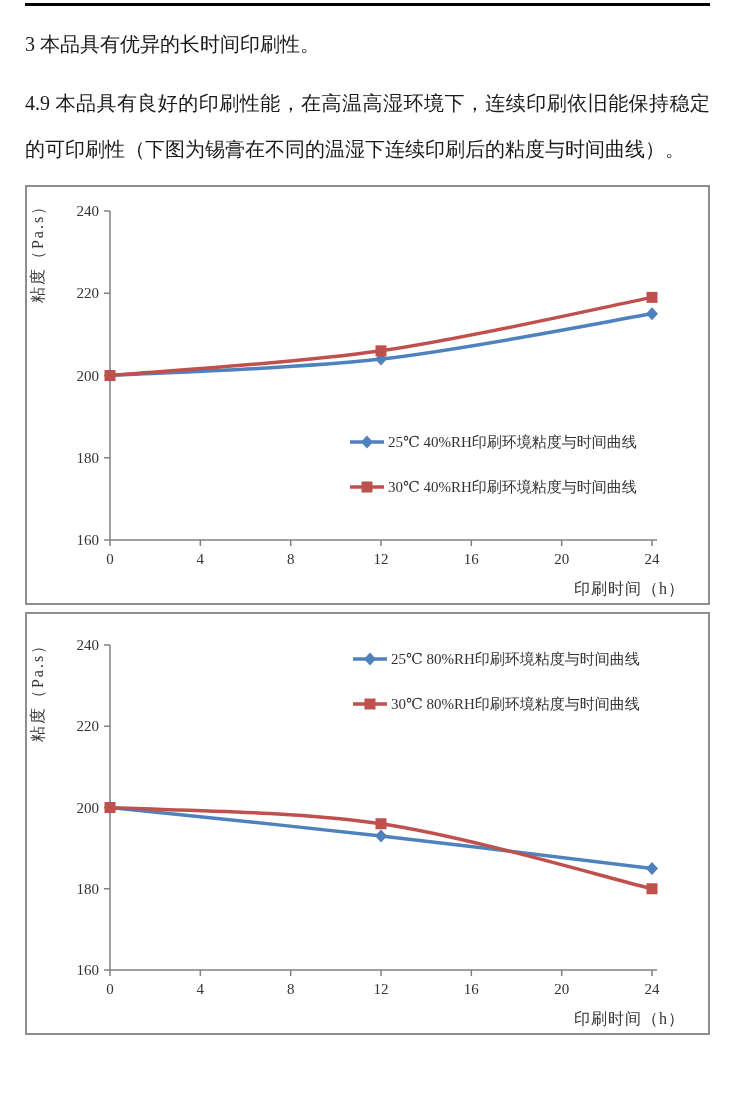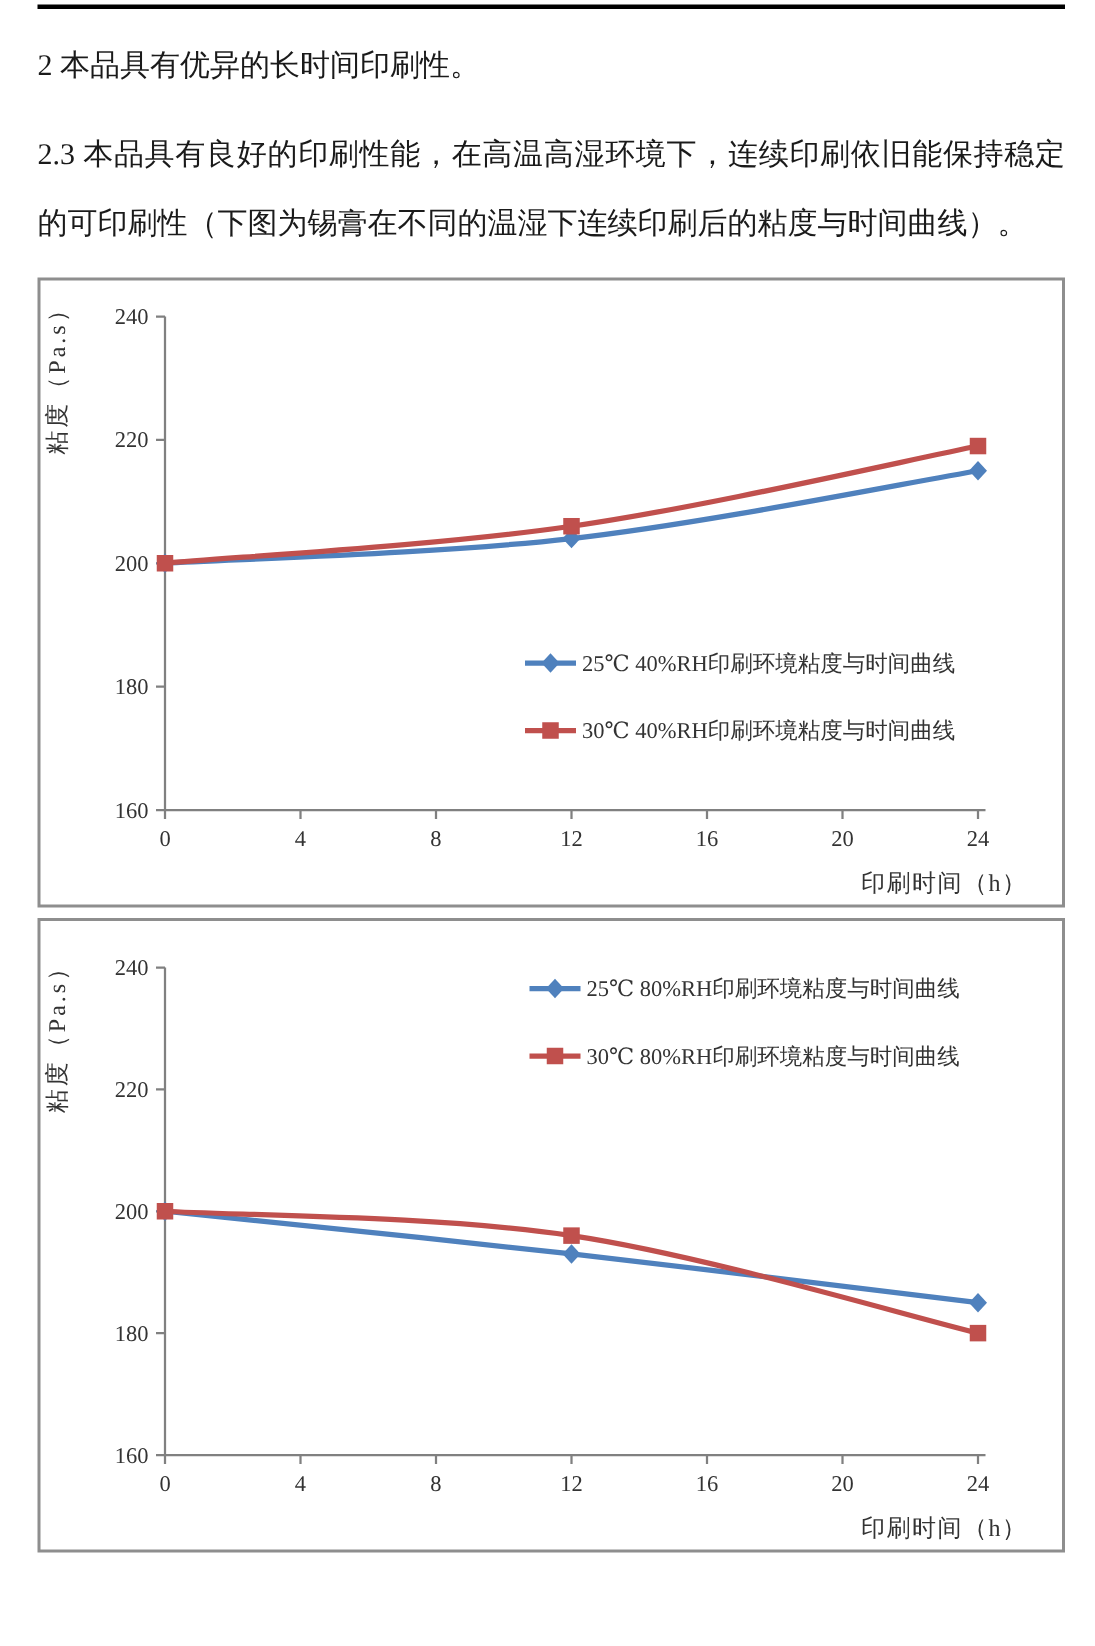--- a/index.html
+++ b/index.html
@@ -16,23 +16,23 @@
   #chart-1{margin-top:7px;height:419px}
   svg{display:block}
   svg text{font-family:"Liberation Serif","DejaVu Serif",serif}
 </style>
 </head>
 <body>
 
 <div class="top-rule" style="background: rgb(0, 0, 0);"></div>
 
 <div class="content">
-  <p class="heading">2 本品具有优异的长时间印刷性。</p>
+  <p class="heading">3 本品具有优异的长时间印刷性。</p>
 
-  <p class="body-text">2.3 本品具有良好的印刷性能，在高温高湿环境下，连续印刷依旧能保持稳定的可印刷性（下图为锡膏在不同的温湿下连续印刷后的粘度与时间曲线）。</p>
+  <p class="body-text">4.9 本品具有良好的印刷性能，在高温高湿环境下，连续印刷依旧能保持稳定的可印刷性（下图为锡膏在不同的温湿下连续印刷后的粘度与时间曲线）。</p>
 
   <figure class="chart-box" id="chart-0" style="border-color: rgb(142, 142, 142);">
       <svg width="681" height="416" viewBox="0 0 681 416">
         <g>
           <line x1="83" y1="24" x2="83" y2="353" stroke="#808080" stroke-width="1.5"></line>
           <line x1="83" y1="353" x2="630" y2="353" stroke="#808080" stroke-width="1.5"></line>
           <line x1="77" y1="353" x2="83" y2="353" stroke="#808080" stroke-width="1.5"></line>
           <text x="72" y="358" text-anchor="end" font-size="15" fill="#333333">160</text>
           <line x1="77" y1="270.75" x2="83" y2="270.75" stroke="#808080" stroke-width="1.5"></line>
           <text x="72" y="275.75" text-anchor="end" font-size="15" fill="#333333">180</text>

